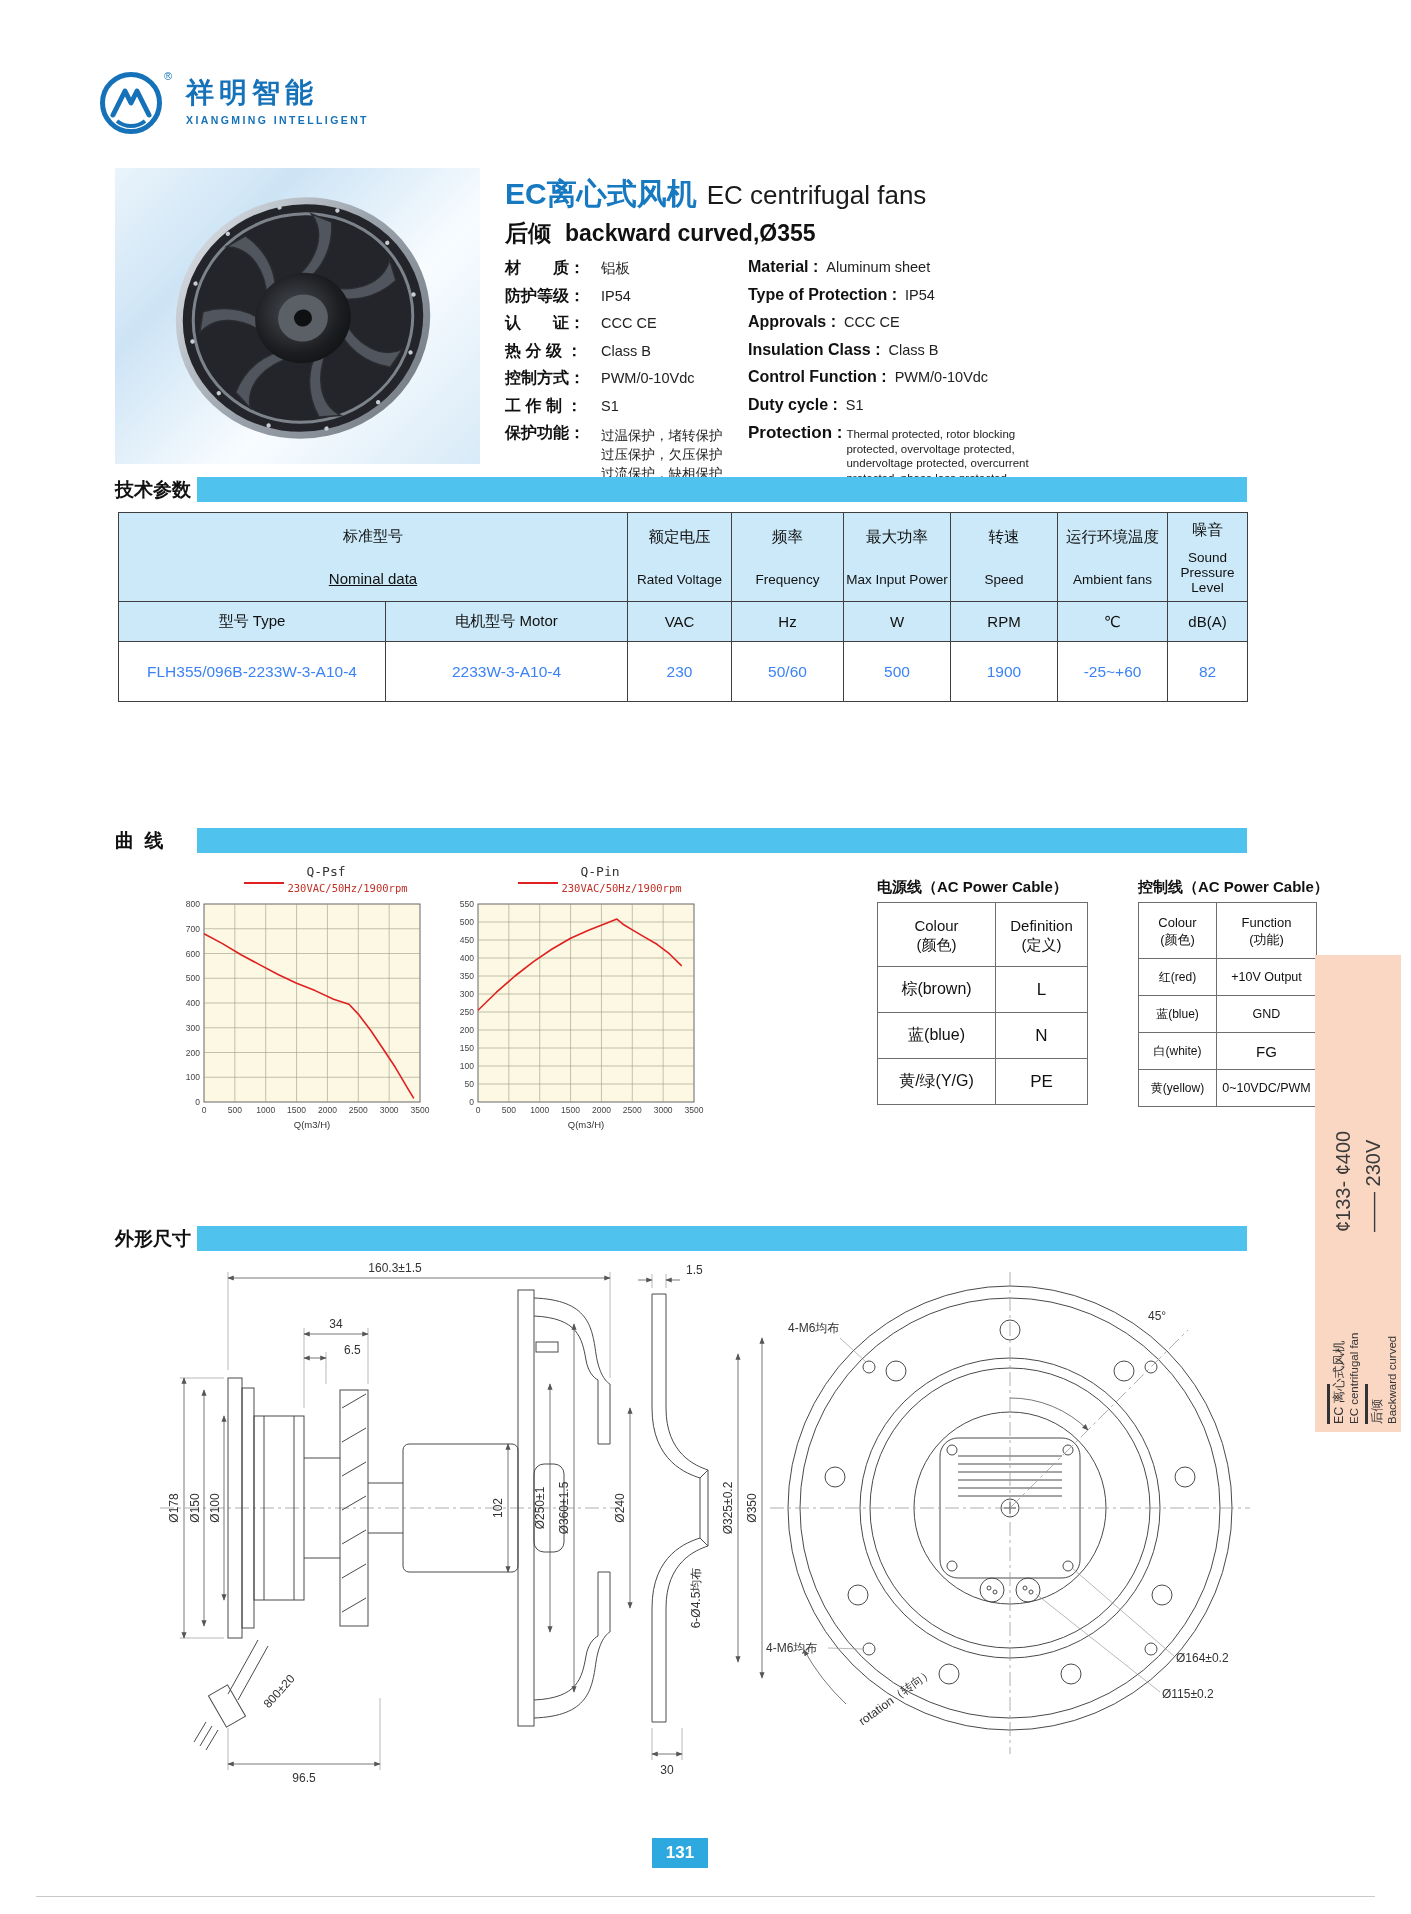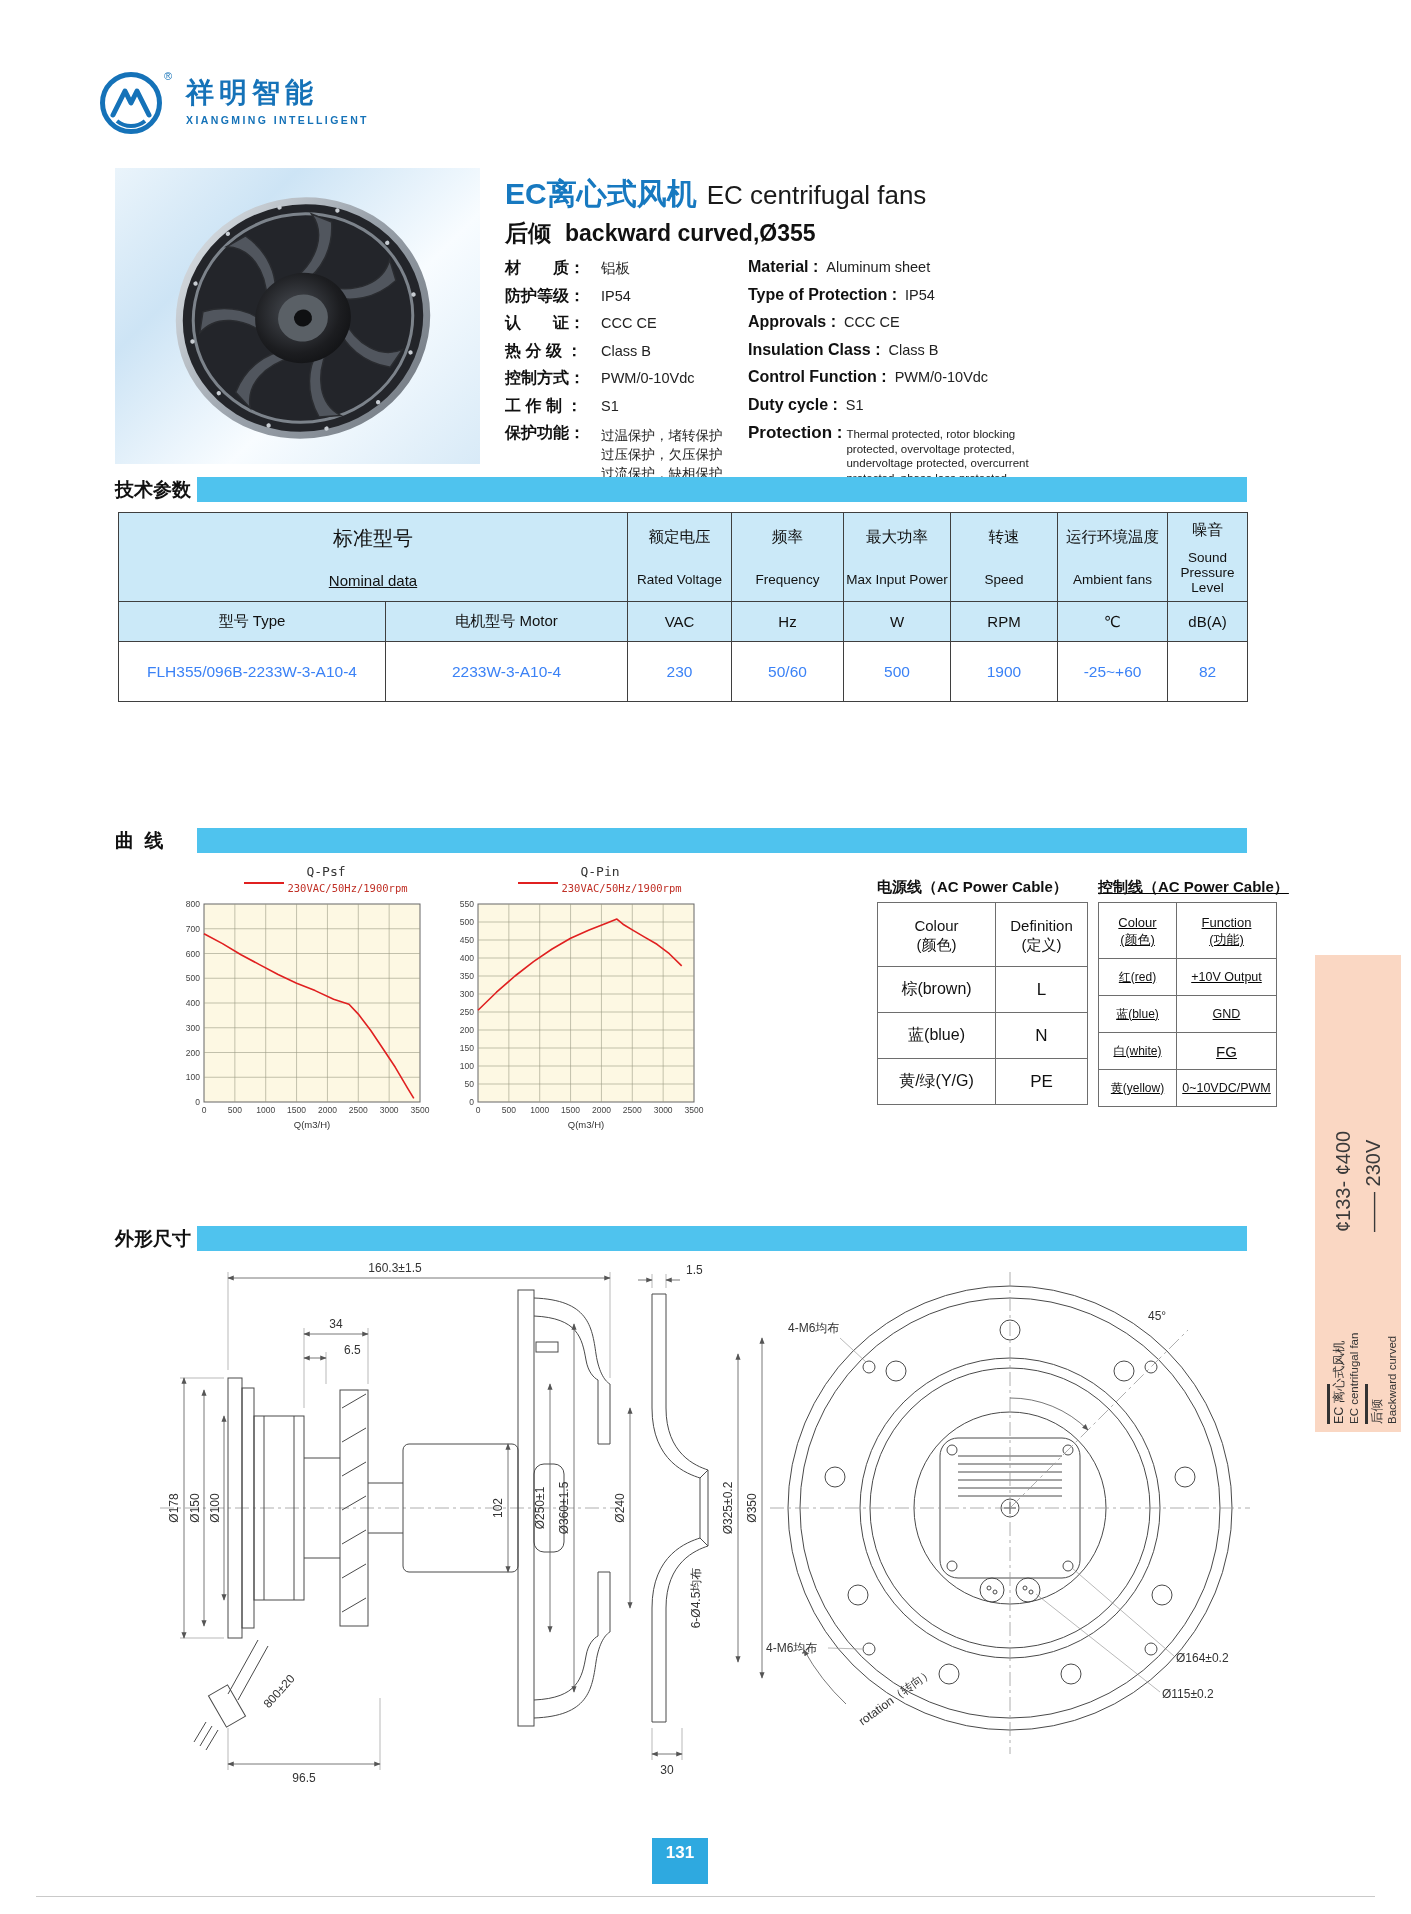--- a/index.html
+++ b/index.html
@@ -39,21 +39,21 @@
 
   
   .sec-label { position:absolute; left:115px; font-size:19px; font-weight:bold; color:#111; height:25px; line-height:25px; white-space:pre; }
   .sec-bar { position:absolute; left:197px; width:1050px; height:25px; background:#4fc3ee; }
 
   
   table.tech { position:absolute; left:118px; top:512px; border-collapse:collapse; table-layout:fixed; }
   table.tech td { border:1.5px solid #3f3f3f; text-align:center; vertical-align:middle; padding:2px; }
   table.tech tr.r1 td, table.tech tr.r2 td { background:#cbe9f8; }
   .gh { display:flex; flex-direction:column; justify-content:space-around; height:84px; }
-  .gh-cn { font-size:20px; color:#111; }
+  .gh-cn { font-size:15px; color:#111; }
   .gh-en { font-size:15px; color:#111;text-decoration:underline; }
   .colh { display:flex; flex-direction:column; justify-content:space-around; height:84px; font-size:15.5px; color:#111; }
   .colh .en { font-size:13.5px; line-height:15px; }
   tr.r2 td { height:40px; font-size:15px; color:#111; }
   tr.r3 td { height:60px; font-size:15.5px; color:#3b82f6; background:#fff; }
 
   
   .chart { position:absolute; width:280px; }
   .chart-title { text-align:center; padding-left:36px; font-family:"DejaVu Sans Mono",monospace; font-size:13px; color:#333; }
   .chart-legend { display:flex; justify-content:center; padding-left:36px; margin-top:3px; font-family:"DejaVu Sans Mono",monospace; font-size:10.5px; color:#c03026; align-items:flex-start; gap:3px; }
@@ -84,21 +84,21 @@
                  transform:rotate(-90deg); transform-origin:0 0; display:flex; align-items:flex-start; }
   .tab-names { width:178px; flex:none; padding-top:4px; }
   .tab-bar { width:40px; height:3px; background:#333; margin:3px 0 2px 0; }
   .tab-cn { font-size:12.5px; color:#333; line-height:15px; white-space:nowrap; }
   .tab-en { font-size:11.5px; color:#333; line-height:15px; white-space:nowrap; }
   .tab-voltage { margin-left:14px; padding-top:8px; }
   .tab-range { font-size:20px; color:#3a3a3a; line-height:30px; white-space:nowrap; }
   .tab-volt { font-size:20px; color:#3a3a3a; line-height:30px; white-space:nowrap; }
 
   
-  .page-num { position:absolute; left:652px; top:1838px; width:56px; height:46px; background:#2ea9e0;
+  .page-num { position:absolute; left:652px; top:1838px; width:56px; height:30px; background:#2ea9e0;
               color:#fff; font-size:17px; font-weight:bold; text-align:center; line-height:30px; }
   .bottom-line { position:absolute; left:36px; top:1896px; width:1339px; border-top:1.5px solid #c9c9c9; }
 </style>
 </head>
 <body>
 
 <div class="page">
 
   <div class="logo">
     <div class="logo-circle">
@@ -434,21 +434,21 @@
             <td style="font-size:17px;">N</td>
           </tr>
       <tr style="height:46px;">
             <td style="font-size:16px;">黄/绿(Y/G)</td>
             <td style="font-size:17px;">PE</td>
           </tr>
     </tbody>
       </table>
   </div>
 
-  <div class="cable" style="left:1098px; top:878px;text-decoration:underline;">
+  <div class="cable" style="left:1138px; top:878px;">
     <div class="cable-title">控制线（AC Power Cable）</div>
     <table class="cab">
       <tbody>
           <tr>
         <td style="width:78px;height:56px;" class="cab-h2"><span>Colour</span><br><span>(颜色)</span></td>
         <td style="width:100px;" class="cab-h2"><span>Function</span><br><span>(功能)</span></td>
       </tr>
       <tr style="height:37px;">
             <td style="font-size:12px;">红(red)</td>
             <td style="font-size:12.5px;">+10V Output</td>

